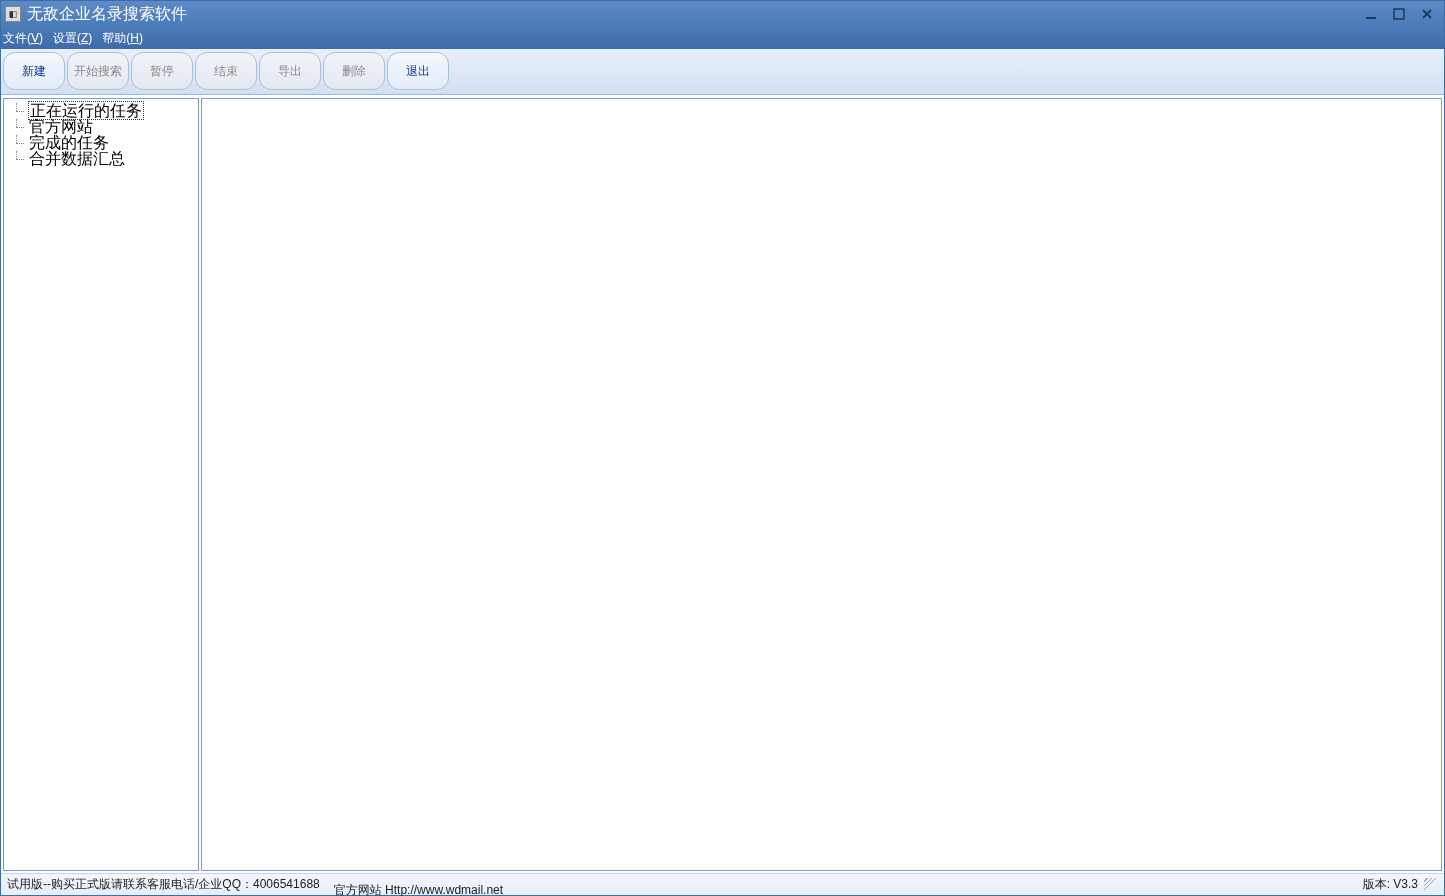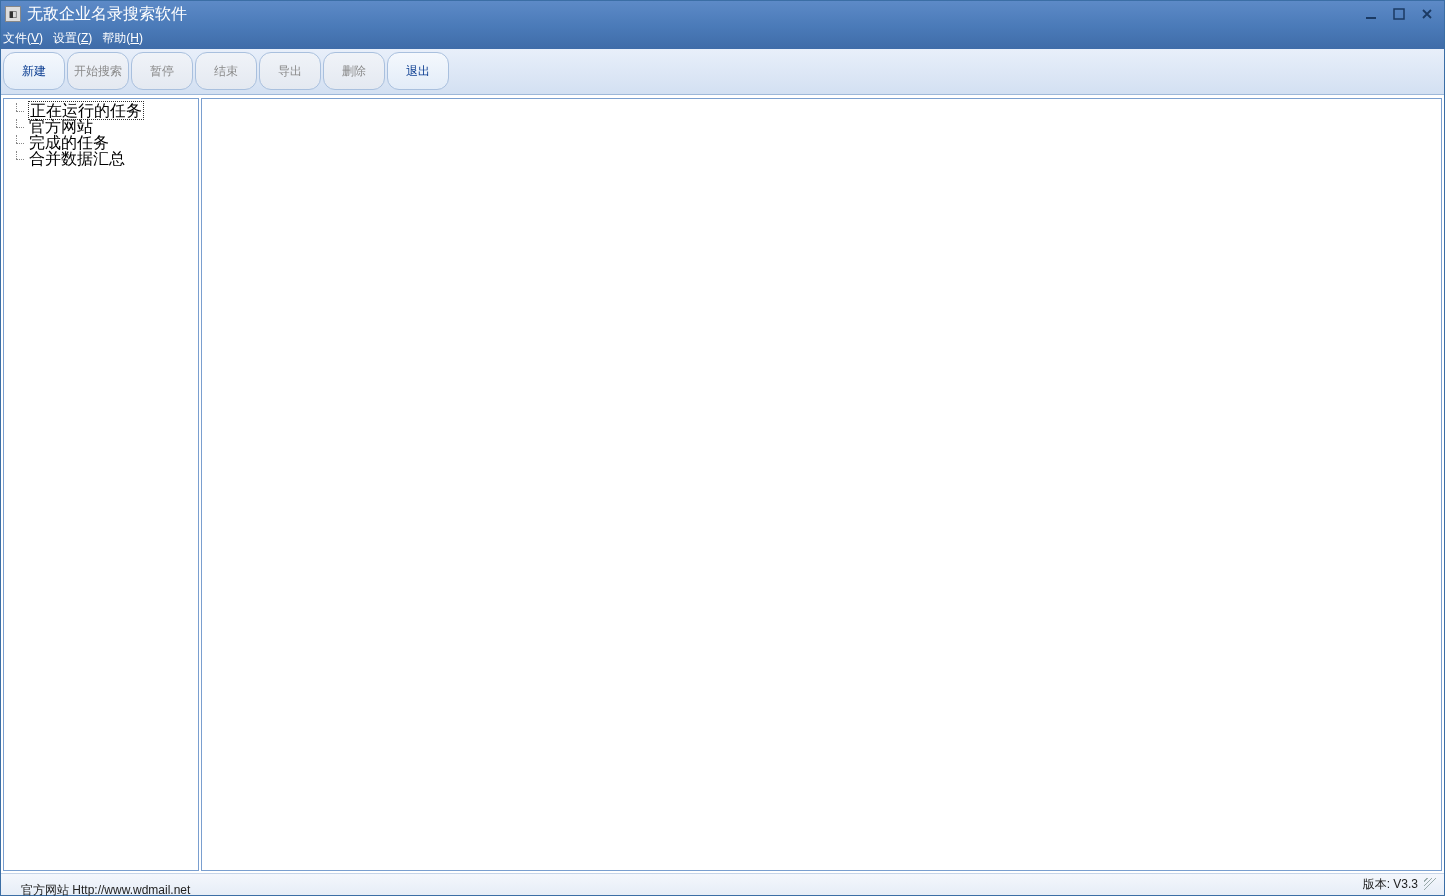--- a/index.html
+++ b/index.html
@@ -98,19 +98,20 @@
           <li><span class="label">官方网站</span></li>
           <li><span class="label">完成的任务</span></li>
           <li><span class="label">合并数据汇总</span></li>
         </ul>
       </div>
     </div>
     <div class="content"></div>
   </div>
 
   <div class="statusbar">
+    <span class="st-left">试用版--购买正式版请联系客服电话/企业QQ：4006541688</span>
     <span class="st-mid">官方网站 Http://www.wdmail.net</span>
     <span class="spacer"></span>
     <span>版本: V3.3</span>
     <span class="grip"></span>
   </div>
 
 </div>
 
 </body></html>

